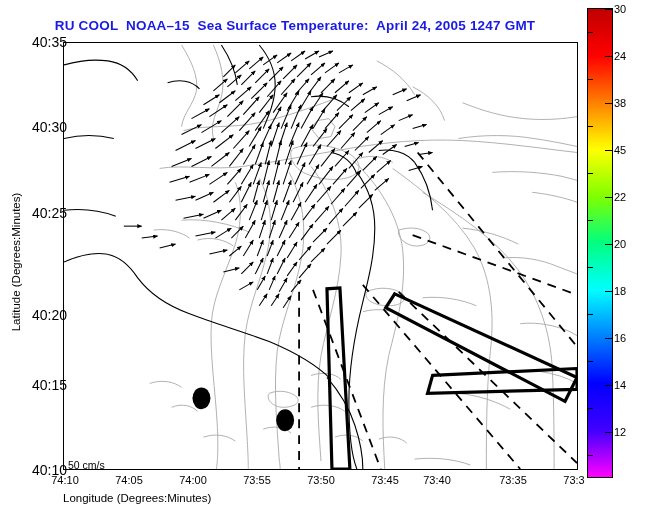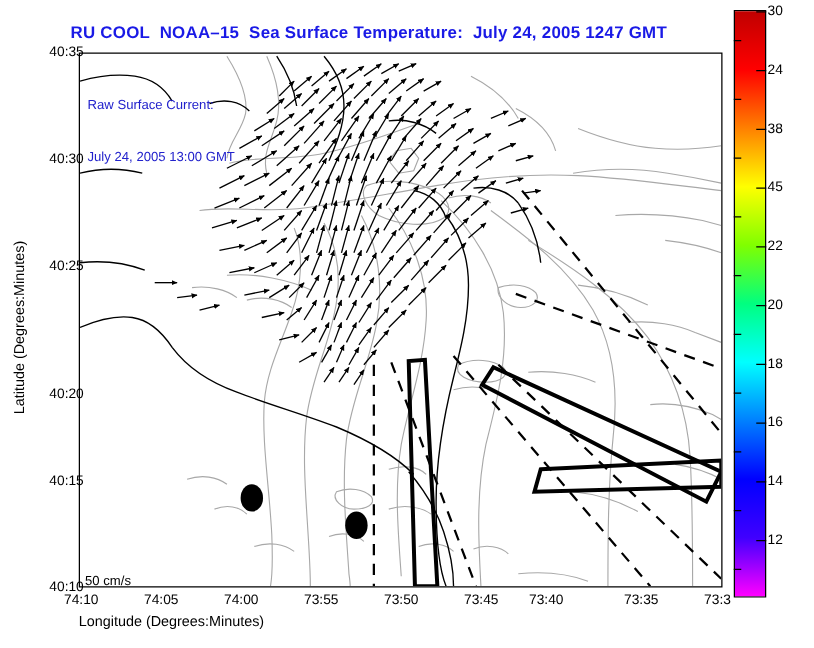--- a/index.html
+++ b/index.html
@@ -21,21 +21,21 @@
   
   .annot{position:absolute;left:6px;top:6px;color:#2222cc;font-size:10.5px;
          line-height:14px;white-space:pre;}
   .annot div{white-space:pre;}
 
   
   .vscale{position:absolute;left:0px;bottom:10px;width:120px;}
   .vscale-label{position:absolute;left:4px;top:0;font-size:10.5px;color:#000;white-space:nowrap;}
 
   
-  .ytlab{position:absolute;right:584px;font-size:11px;color:#000;
+  .ytlab{position:absolute;right:584px;font-size:14px;color:#000;
          text-align:right;white-space:nowrap;transform:translateY(-50%);}
   .xtlab{position:absolute;top:474px;font-size:11px;color:#000;
          white-space:nowrap;transform:translateX(-50%);}
   .xlabel{position:absolute;left:63px;top:492px;width:515px;
           font-size:11.5px;color:#000;}
   .ylabel{position:absolute;left:-84px;top:256px;width:200px;text-align:center;
           font-size:11.5px;color:#000;transform:rotate(-90deg);}
 
   
   .cbar{position:absolute;left:587px;top:8px;width:26px;height:470px;
@@ -44,21 +44,21 @@
   .cbtick{position:absolute;left:614px;font-size:11px;color:#000;
           white-space:nowrap;transform:translateY(-50%);}
   .cbtickmark{position:absolute;left:605px;width:8px;height:1px;background:#000;}
   .cbtickmark.in{left:587px;width:6px;}
 </style>
 </head>
 <body>
 
 <div class="root">
 
-  <div class="title">RU COOL  NOAA–15  Sea Surface Temperature:  July 24, 2005 1247 GMT</div>
+  <div class="title">RU COOL  NOAA–15  Sea Surface Temperature:  April 24, 2005 1247 GMT</div>
 
   <div class="plot">
 
     <svg class="plotsvg" viewBox="0 0 515 428" preserveAspectRatio="none">
 
       <defs>
         <marker id="ah" markerWidth="5" markerHeight="5" refX="4.2" refY="2" orient="auto" markerUnits="strokeWidth">
           <path d="M0,0 L4.5,2 L0,4 z" fill="#000"></path>
         </marker>
       </defs>
@@ -336,24 +336,20 @@
         <polygon points="332,252 515,336 503,360 323,266"></polygon>
         <polygon points="277,246 287,428 269,428 264,247"></polygon>
       </g>
 
       <g fill="#000">
         <ellipse cx="138" cy="357" rx="9" ry="11"></ellipse>
         <ellipse cx="222" cy="379" rx="9" ry="11"></ellipse>
       </g>
     </svg>
 
-    <div class="annot">
-      <div>Raw Surface Current:</div>
-      <div>July 24, 2005 13:00 GMT</div>
-    </div>
 
     <div class="vscale">
       <div class="vscale-label">50 cm/s</div>
 
     </div>
   </div>
 
   <div>
     <div class="ytlab" style="top:42px">40:35</div>
     <div class="ytlab" style="top:127px">40:30</div>

